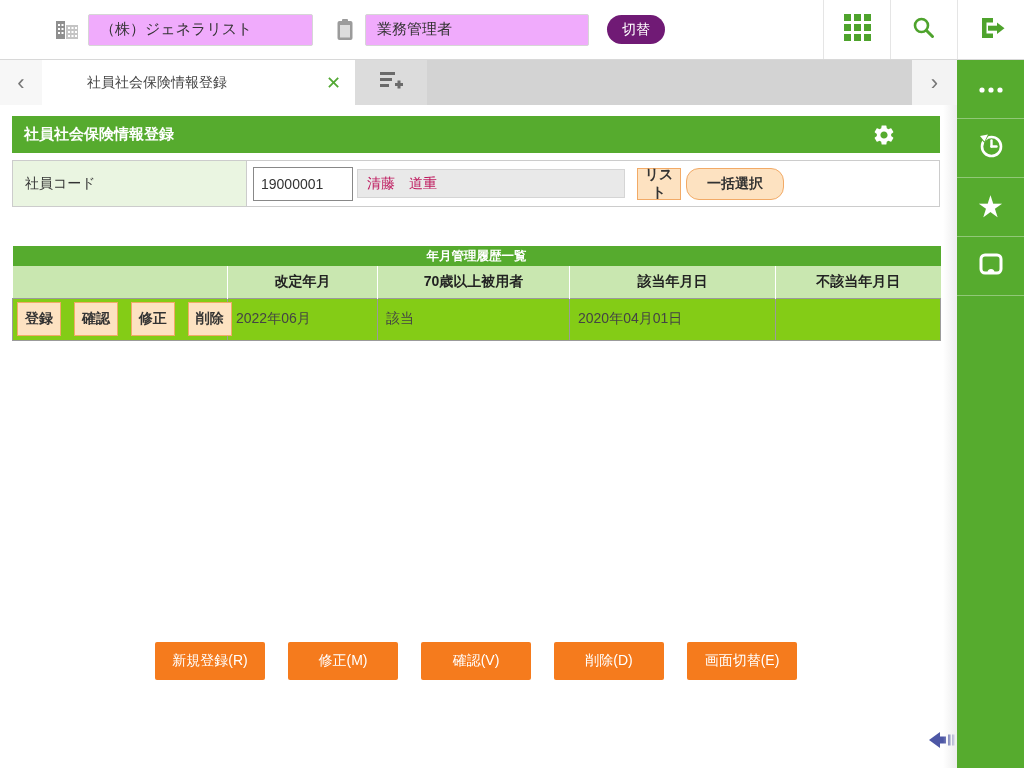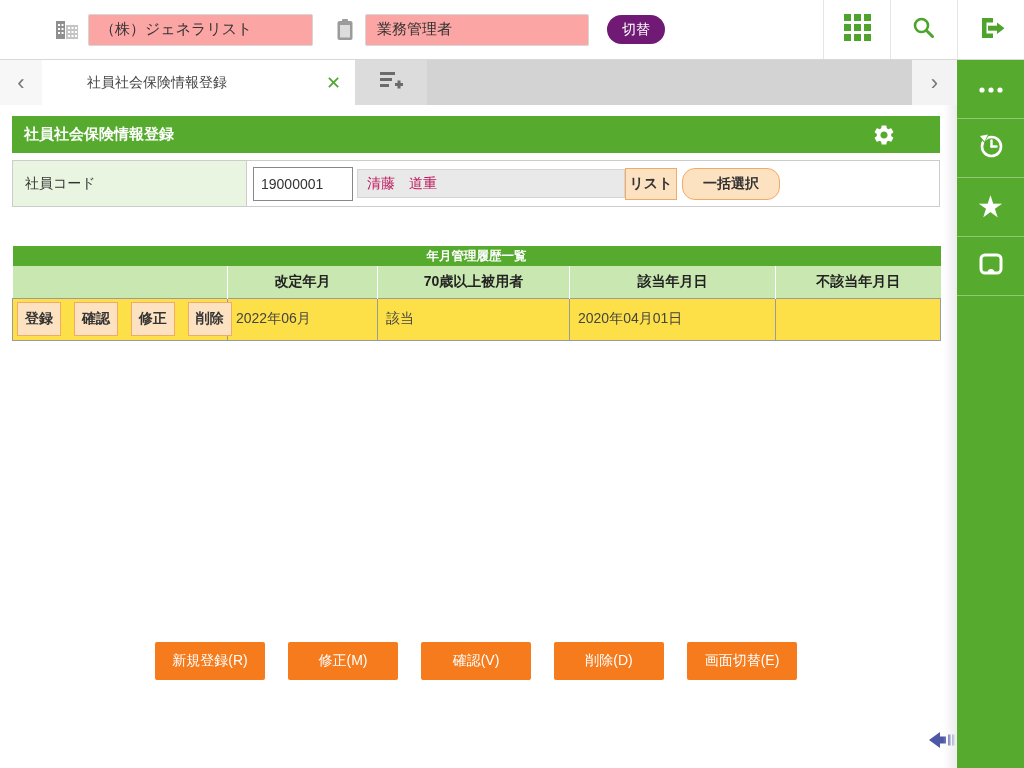--- a/index.html
+++ b/index.html
@@ -6,21 +6,21 @@
   html,body { width:1024px; height:768px; overflow:hidden; }
   body { font-family:"Liberation Sans","DejaVu Sans",sans-serif; background:#fff; color:#333; }
   .app { position:relative; width:1024px; height:768px; background:#fff; }
 
   
   .header { position:absolute; top:0; left:0; width:1024px; height:60px; background:#fff;
             border-bottom:1px solid #d8d8d8; display:flex; align-items:center; }
   .hdr-icon { display:flex; align-items:center; justify-content:center; }
   .company-icon { margin-left:54px; }
   .clip-icon { margin-left:22px; }
-  .hdr-box { height:32px; background:#fca5a5; border:1px solid #d6d6d6; border-radius:2px;
+  .hdr-box { height:32px; background:#f0abfc; border:1px solid #d6d6d6; border-radius:2px;
              font-size:15px; color:#333; display:flex; align-items:center; padding:0 11px; }
   .company-box { width:225px; margin-left:8px; }
   .role-box { width:224px; margin-left:10px; }
   .switch-btn { margin-left:18px; height:29px; padding:0 15px; border:none; border-radius:15px;
                 background:#701a75; color:#fff; font-size:14px; display:flex; align-items:center;
                 font-family:inherit; cursor:pointer; }
   .header-right { margin-left:auto; display:flex; height:100%; }
   .icon-cell { width:67px; height:100%; border-left:1px solid #e5e5e5; display:flex;
                align-items:center; justify-content:center; cursor:pointer; }
 
@@ -61,32 +61,32 @@
               border:1px solid #ccc; display:flex; align-items:center; background:#fff; }
   .form-label-cell { width:234px; height:100%; background:#eaf5e1; border-right:1px solid #ccc;
                      display:flex; align-items:center; padding-left:12px; font-size:14px; color:#333; }
   .code-input { margin-left:6px; width:100px; height:29px; border:1px solid #888; font-size:14px;
                 padding:16px 7px; color:#333; font-family:inherit; }
   .name-box { margin-left:4px; width:268px; height:29px; background:#e9e9e9; border:1px solid #d5d5d5;
               font-size:14px; color:#be185d; display:flex; align-items:center; padding:0 9px; }
   .btn-peach { background:#fde2c1; border:1px solid #f2aa66; color:#333; font-weight:bold;
                font-size:14px; height:32px; display:flex; align-items:center; justify-content:center;
                font-family:inherit; cursor:pointer; }
-  .list-btn { width:52px; margin-left:0; }
+  .list-btn { width:44px; margin-left:12px; }
   .bulk-btn { width:98px; margin-left:5px;border-radius:13px; }
 
   
   .history { position:absolute; left:12px; top:141px; width:928px; }
   .history table { width:100%; border-collapse:collapse; table-layout:fixed; }
   .tbl-title td { background:#56ab2e; color:#fff; font-weight:bold; font-size:12.5px;
                   text-align:center; height:20px; }
   .history thead th { background:#c9e7b0; font-size:14px; font-weight:bold; color:#222;
                       height:32px; text-align:center; }
   .history thead th + th { border-left:1px solid #fff; }
-  .history tbody td { background:#fde047; border:1px solid #9b9b9b; height:42px; font-size:14px;
+  .history tbody td { background:#84cc16; border:1px solid #9b9b9b; height:42px; font-size:14px;
                       color:#444; padding:0 8px; vertical-align:middle; }
   .actions-cell { white-space:nowrap; padding-left:4px !important; }
   .row-btn { display:inline-flex; width:44px; height:34px; margin-right:9px; vertical-align:middle; }
 
   
   .action-bar { position:absolute; left:12px; top:537px; width:928px; display:flex;
                 justify-content:center; gap:23px; }
   .btn-orange { background:#f57b1d; border:none; color:#fff; font-size:14px; height:38px;
                 min-width:110px; padding:0 16px; display:flex; align-items:center;
                 justify-content:center; border-radius:2px; font-family:inherit; cursor:pointer; }

